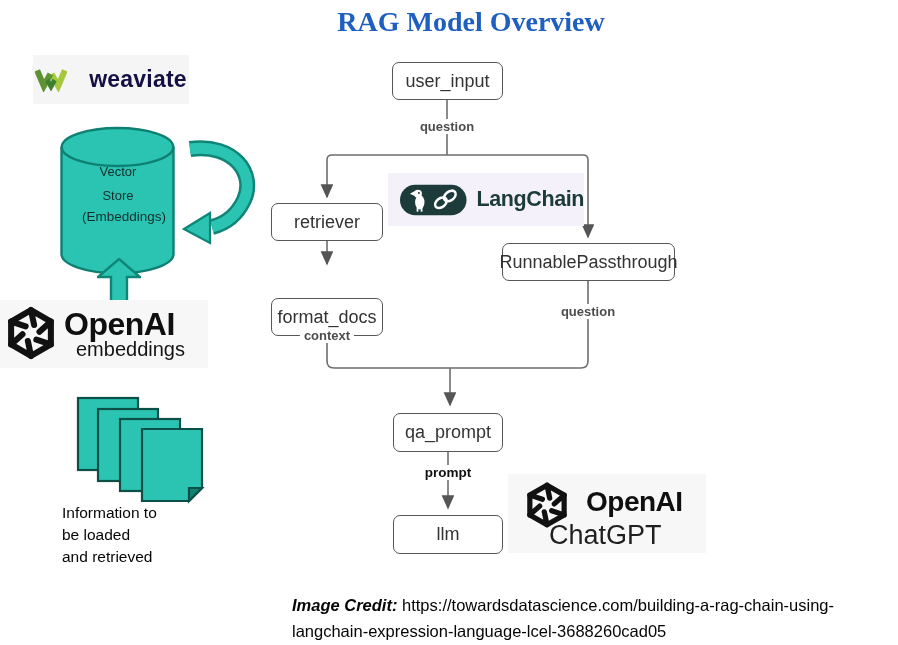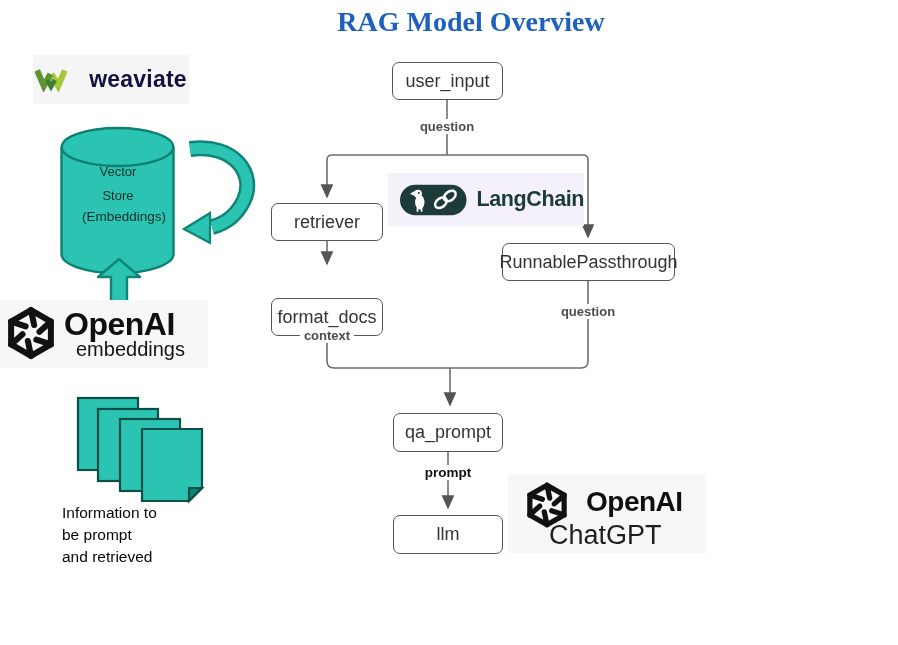--- a/index.html
+++ b/index.html
@@ -120,21 +120,21 @@
     <g fill="#2BC4B2" stroke="#0B4F47" stroke-width="2.2">
       <rect x="8" y="4" width="60" height="72"></rect>
       <rect x="28" y="15" width="60" height="72"></rect>
       <rect x="50" y="25" width="60" height="72"></rect>
       <path d="M72,35 H132 V94 L119,107 H72 Z"></path>
       <polygon points="132,94 119,94 119,107" fill="#0F8274"></polygon>
     </g>
   </svg>
   <div id="docs-caption" class="abs">
     <div>Information to</div>
-    <div>be prompt</div>
+    <div>be loaded</div>
     <div>and retrieved</div>
   </div>
 
   <svg class="abs" style="left:0;top:0" width="898" height="645" viewBox="0 0 898 645">
     <defs>
       <marker id="arrow" markerWidth="10" markerHeight="10" refX="8" refY="4" orient="auto">
         <path d="M0,0 L9,4 L0,8 z" fill="#555"></path>
       </marker>
     </defs>
     <g fill="none" stroke="#6e6e6e" stroke-width="1.6">
@@ -181,14 +181,18 @@
   <div id="lbl-prompt" class="elabel">prompt</div>
 
   <div id="openai-gpt-card" class="abs">
     <svg class="abs" style="left:14px;top:6px" width="50" height="50">
       <use href="#openai-knot" width="50" height="50"></use>
     </svg>
     <span class="brand">OpenAI</span>
     <span class="prod">ChatGPT</span>
   </div>
 
+  <div id="credit" class="abs">
+    <span class="ic">Image Credit:</span><span> https://towardsdatascience.com/building-a-rag-chain-using-</span><br>
+    <span>langchain-expression-language-lcel-3688260cad05</span>
+  </div>
 
 </div>
 
 </body></html>

